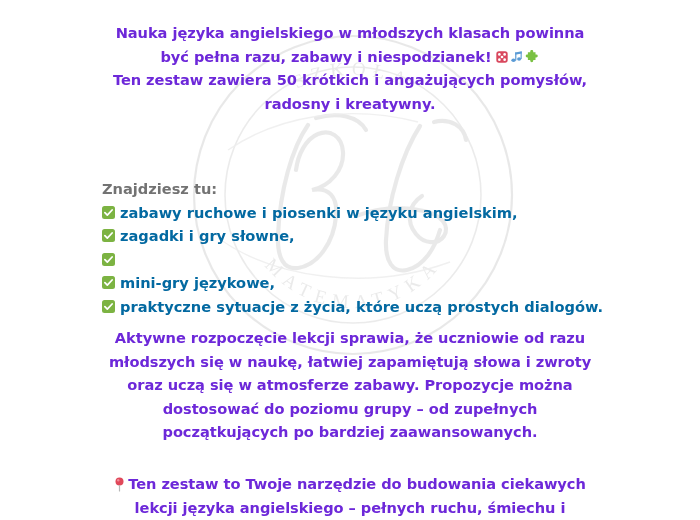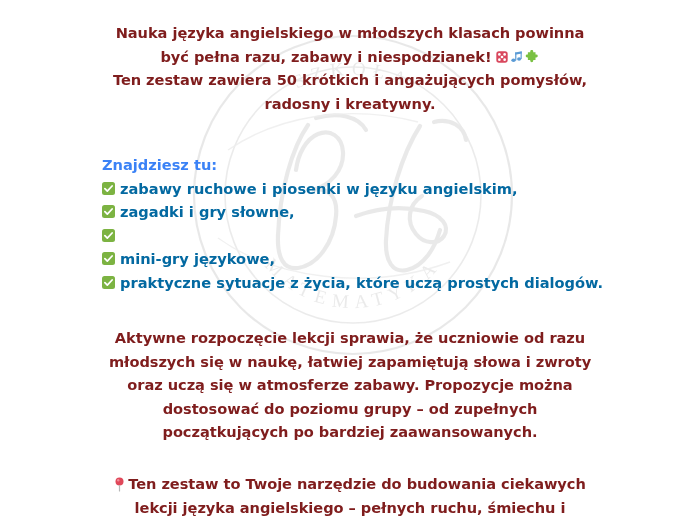--- a/index.html
+++ b/index.html
@@ -37,21 +37,21 @@
   #watermark svg { display:block; width:100%; height:100%; }
 
   
   #content {
     position: relative;
     z-index: 2;
     padding: 0;
   }
 
   .para {
-    color: #7f1d1d;
+    color: #6d28d9;
     font-weight: bold;
     font-size: 14.6px;
     line-height: 23.5px;
     letter-spacing: -0.05px;
   }
 
   .center { text-align: center; }
 
   #block-intro {
     position: absolute;
@@ -61,25 +61,26 @@
   }
 
   #block-list {
     position: absolute;
     left: 102px;
     top: 153px;
     width: 506px;
   }
 
   #list-heading {
-    color: #3b82f6;
+    color: #737373;
     font-weight: bold;
     font-size: 14.6px;
     line-height: 23.5px;
     margin-bottom: 0px;
+    margin-top: 24px;
   }
 
   .list-items { margin: 0; padding: 0; list-style: none; }
   .list-item {
     color: #0369a1;
     font-weight: bold;
     font-size: 14.6px;
     line-height: 23.5px;
   }
 

